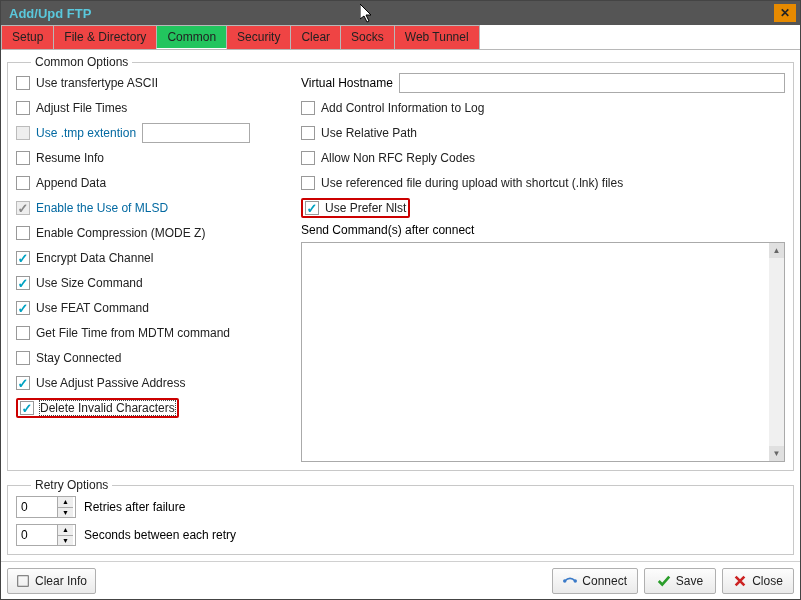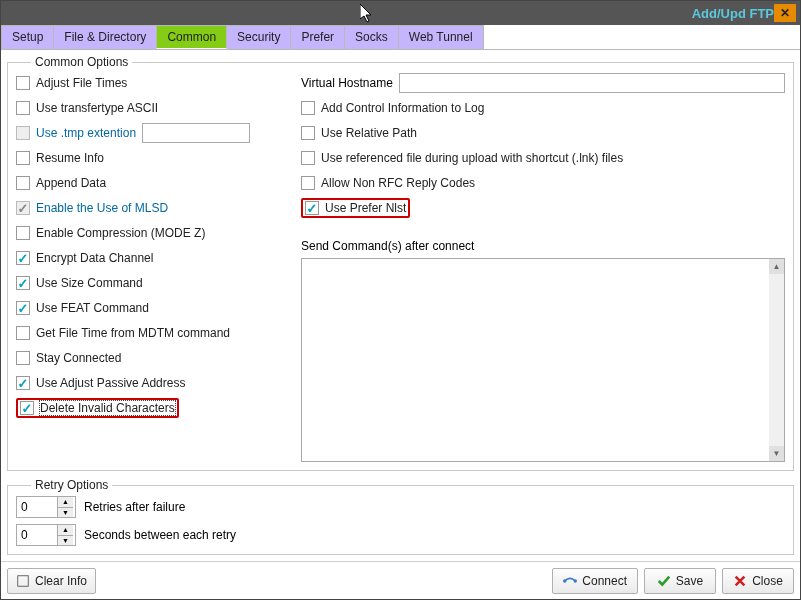--- a/index.html
+++ b/index.html
@@ -1,40 +1,40 @@
 <!DOCTYPE html>
 <html><head>
 <meta charset="utf-8">
 <style>
 * { box-sizing: border-box; margin: 0; padding: 0; }
 body { font-family: "Segoe UI", Tahoma, Arial, sans-serif; font-size: 12px; background: #fff; width: 801px; height: 600px; overflow: hidden; }
 .window { width: 801px; height: 600px; display: flex; flex-direction: column; border: 1px solid #444; }
 .titlebar { height: 24px; background: #555; display: flex; align-items: center; padding: 0 4px; }
-.titlebar-title { color: #5ac8dc; font-weight: bold; font-size: 13px; flex: 1; padding-left: 4px; text-align: right; }
+.titlebar-title { color: #5ac8dc; font-weight: bold; font-size: 13px; flex: 1; padding-left: 4px; }
 .close-btn { width: 22px; height: 18px; background: #e68a00; display: flex; align-items: center; justify-content: center; color: #222; font-weight: bold; font-size: 12px; cursor: pointer; }
 .tabs { display: flex; border-bottom: 1px solid #b8b8b8; background: #fff; }
-.tab { padding: 4px 10px; border: 1px solid #b8b8b8; border-bottom: none; margin-right: -1px; background: #c4b5fd; cursor: pointer; font-size: 12px; color: #222; }
-.tab.active { background: #84cc16; border-bottom: 1px solid #fff; position: relative; z-index: 1; }
+.tab { padding: 4px 10px; border: 1px solid #b8b8b8; border-bottom: none; margin-right: -1px; background: #ef4444; cursor: pointer; font-size: 12px; color: #222; }
+.tab.active { background: #22c55e; border-bottom: 1px solid #fff; position: relative; z-index: 1; }
 .content { flex: 1; padding: 6px; display: flex; flex-direction: column; gap: 8px; overflow: hidden; }
 .groupbox { border: 1px solid #c8c8c8; border-radius: 0; padding: 8px 8px 8px 8px; position: relative; margin-top: 6px; }
 .groupbox-title { position: absolute; top: -8px; left: 23px; background: #fff; padding: 0 4px; font-size: 12px; color: #222; }
 .two-col { display: flex; gap: 10px; }
 .left-col { width: 275px; display: flex; flex-direction: column; gap: 5px; padding-top: 2px; }
 .right-col { flex: 1; display: flex; flex-direction: column; gap: 5px; padding-top: 2px; }
 .chk-row { display: flex; align-items: center; gap: 6px; min-height: 20px; }
 .chk { width: 14px; height: 14px; border: 1px solid #999; display: inline-flex; align-items: center; justify-content: center; font-size: 13px; line-height: 1; background: #fff; cursor: pointer; }
 .chk.checked { color: #00a2c2; font-weight: bold; }
 .chk.disabled { background: #eee; color: #888; border-color: #bbb; }
 .chk-label { color: #222; }
 .chk-label.disabled { color: #0369a1; }
 .inline-input { height: 20px; border: 1px solid #aaa; padding: 1px 4px; font-size: 12px; }
 .red-highlight { border: 2px solid #cc0000; border-radius: 2px; padding: 1px 2px; display: inline-flex; align-items: center; gap: 6px; }
 .vh-row { display: flex; align-items: center; gap: 6px; }
 .vh-row input { flex: 1; height: 20px; border: 1px solid #aaa; }
-.sendlabel { margin-top: 16px; }
+.sendlabel { margin-top: 0; }
 .textarea-wrap { flex: 1; border: 1px solid #aaa; position: relative; min-height: 130px; }
 .textarea-wrap textarea { width: calc(100% - 15px); height: 100%; border: none; resize: none; font-family: inherit; font-size: 12px; padding: 2px; }
 .scroll-fake { position: absolute; right: 0; top: 0; bottom: 0; width: 15px; background: #f0f0f0; display: flex; flex-direction: column; justify-content: space-between; }
 .scroll-btn { height: 15px; background: #e0e0e0; display: flex; align-items: center; justify-content: center; font-size: 8px; color: #666; }
 .retry-row { display: flex; align-items: center; gap: 8px; margin-top: 2px; }
 .spinbox { display: flex; align-items: center; border: 1px solid #aaa; height: 22px; width: 60px; }
 .spinbox input { border: none; width: 40px; padding: 1px 4px; font-size: 12px; height: 100%; }
 .spinbox .spin-btns { display: flex; flex-direction: column; width: 16px; height: 100%; }
 .spinbox .spin-btns div { flex: 1; display: flex; align-items: center; justify-content: center; font-size: 7px; background: #eee; border-left: 1px solid #aaa; cursor: pointer; }
 .spinbox .spin-btns div:first-child { border-bottom: 1px solid #aaa; }
@@ -58,38 +58,38 @@
     <svg class="cursor-arrow" width="16" height="20" viewBox="0 0 16 20">
         <path d="M0 0 L0 15 L4 12 L7 18 L9 17 L6 11 L11 11 Z" fill="#fff" stroke="#000" stroke-width="1"></path>
       </svg>
   </div>
 
   <div class="tabs">
     <div class="tab">Setup</div>
     <div class="tab">File &amp; Directory</div>
     <div class="tab active">Common</div>
     <div class="tab">Security</div>
-    <div class="tab">Prefer</div>
+    <div class="tab">Clear</div>
     <div class="tab">Socks</div>
     <div class="tab">Web Tunnel</div>
   </div>
 
   <div class="content">
 
     <div class="groupbox" style="flex:1; display:flex; flex-direction:column;">
       <span class="groupbox-title">Common Options</span>
       <div class="two-col" style="flex:1;">
         <div class="left-col">
           <div class="chk-row">
             <span class="chk"></span>
+            <span class="chk-label">Use transfertype ASCII</span>
+          </div>
+          <div class="chk-row">
+            <span class="chk"></span>
             <span class="chk-label">Adjust File Times</span>
-          </div>
-          <div class="chk-row">
-            <span class="chk"></span>
-            <span class="chk-label">Use transfertype ASCII</span>
           </div>
           <div class="chk-row">
             <span class="chk disabled"></span>
             <span class="chk-label disabled">Use .tmp extention</span>
             <input class="inline-input" style="width: 108px;" value="">
           </div>
           <div class="chk-row">
             <span class="chk"></span>
             <span class="chk-label">Resume Info</span>
           </div>
@@ -145,25 +145,25 @@
           <div class="chk-row">
             <span class="chk"></span>
             <span class="chk-label">Add Control Information to Log</span>
           </div>
           <div class="chk-row">
             <span class="chk"></span>
             <span class="chk-label">Use Relative Path</span>
           </div>
           <div class="chk-row">
             <span class="chk"></span>
+            <span class="chk-label">Allow Non RFC Reply Codes</span>
+          </div>
+          <div class="chk-row">
+            <span class="chk"></span>
             <span class="chk-label">Use referenced file during upload with shortcut (.lnk) files</span>
-          </div>
-          <div class="chk-row">
-            <span class="chk"></span>
-            <span class="chk-label">Allow Non RFC Reply Codes</span>
           </div>
           <div class="chk-row">
             <span class="red-highlight">
               <span class="chk checked">✓</span>
               <span class="chk-label">Use Prefer Nlst</span>
             </span>
           </div>
           <div class="sendlabel">Send Command(s) after connect</div>
           <div class="textarea-wrap">
             <textarea style=""></textarea>

